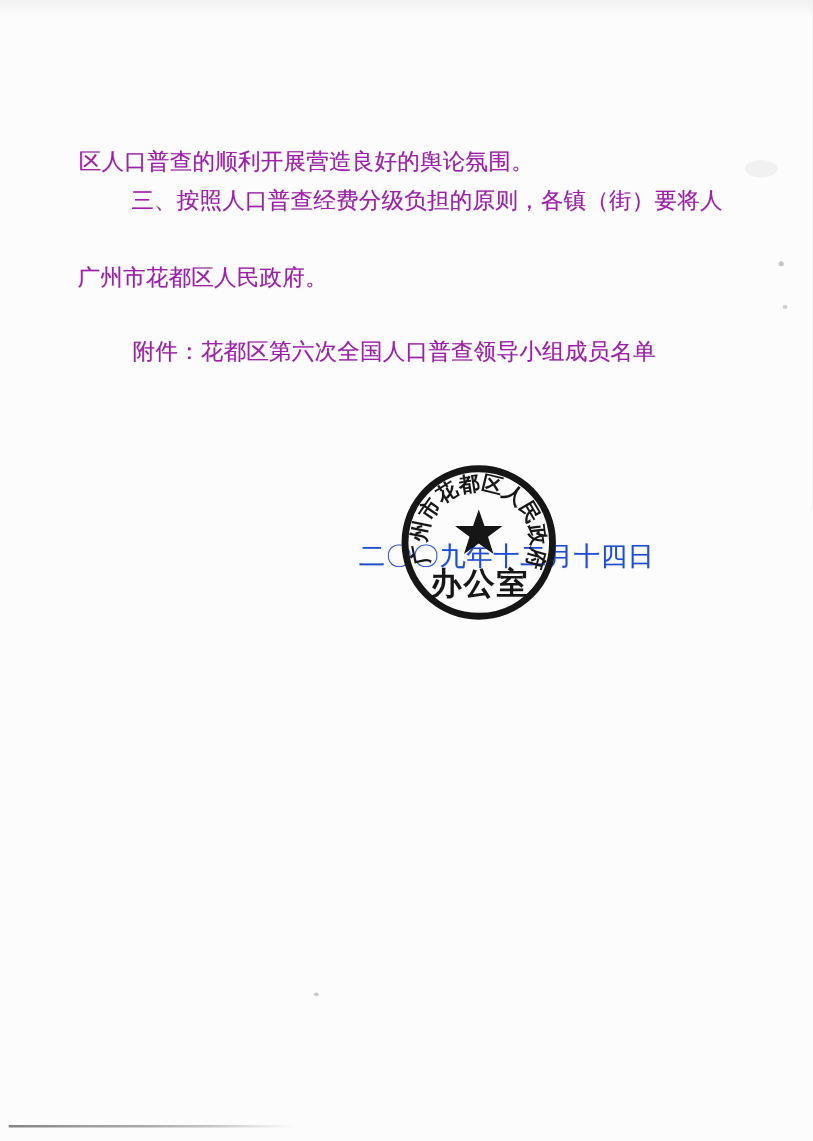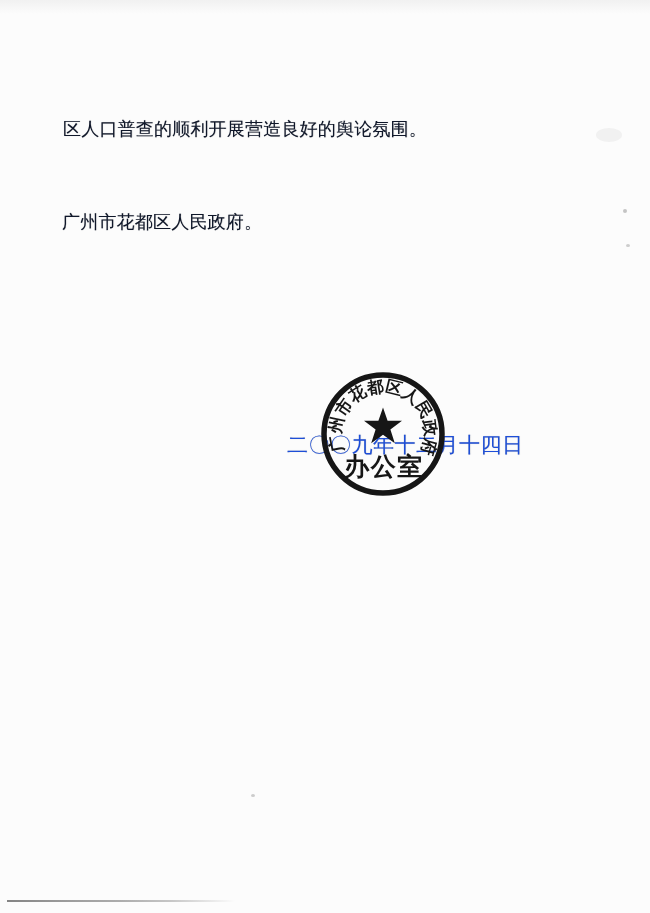--- a/index.html
+++ b/index.html
@@ -22,21 +22,21 @@
     left: 0; top: 0; right: 0;
     height: 14px;
     background: linear-gradient(180deg, rgba(190,190,190,0.18), rgba(190,190,190,0));
     pointer-events: none;
   }
   .doc-line {
     position: absolute;
     font-family: "Liberation Serif", "DejaVu Serif", serif;
     font-size: 18px;
     letter-spacing: 0.2px;
-    color: #0f172a;
+    color: #a21caf;
     white-space: nowrap;
     text-shadow: 0.3px 0.3px 0.7px rgba(70,70,70,0.45);
   }
   .line-1 { left: 63px;  top: 117px; }
   .line-2 { left: 105px; top: 148px; }
   .line-3 { left: 62px;  top: 179px; }
   .line-4 { left: 62px;  top: 210px; }
   .attachment { left: 106px; top: 269px; }
   .date-line {
     position: absolute;
@@ -81,24 +81,26 @@
   .speck-3 { left: 626px; top: 244px; width: 4px; height: 3px; background: #cdcdcd; }
   .smudge-1 { left: 596px; top: 128px; width: 26px; height: 14px; background: #f1f1f1; border-radius: 50%; }
 </style>
 </head>
 <body>
 
 <div class="page">
 
   <div class="doc-line line-1">区人口普查的顺利开展营造良好的舆论氛围。</div>
 
+  <div class="doc-line line-2">三、按照人口普查经费分级负担的原则，各镇（街）要将人</div>
 
 
   <div class="doc-line line-4">广州市花都区人民政府。</div>
 
+  <div class="doc-line attachment">附件：花都区第六次全国人口普查领导小组成员名单</div>
 
   <div class="date-line">二〇〇九年十二月十四日</div>
 
   <svg class="seal" viewBox="0 0 170 170" xmlns="http://www.w3.org/2000/svg">
     <defs>
       <path id="sealArcPath" d="M 46.3 101.4 A 42 42 0 1 1 123.7 101.4" fill="none"></path>
     </defs>
 
     <circle cx="85" cy="85" r="59" fill="none" stroke="#161616" stroke-width="5.5"></circle>
 

